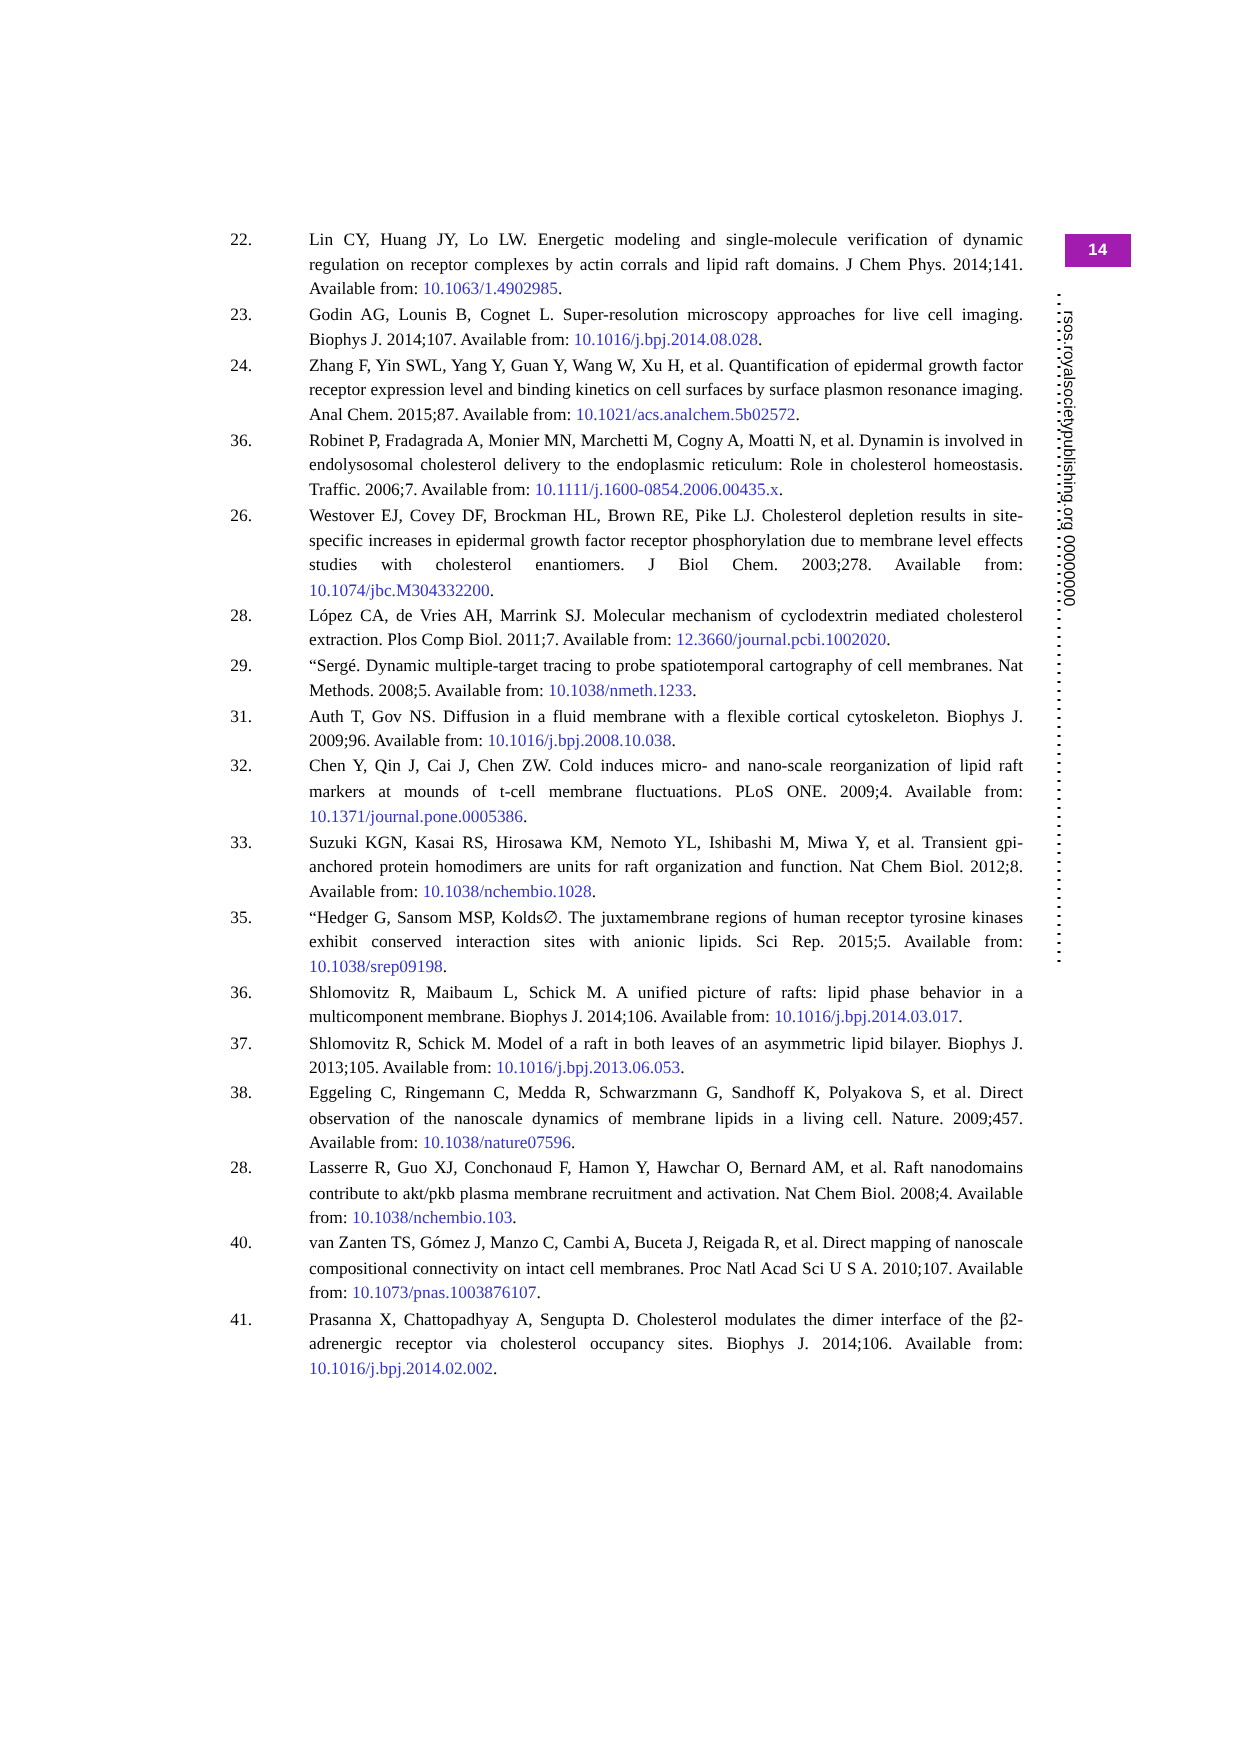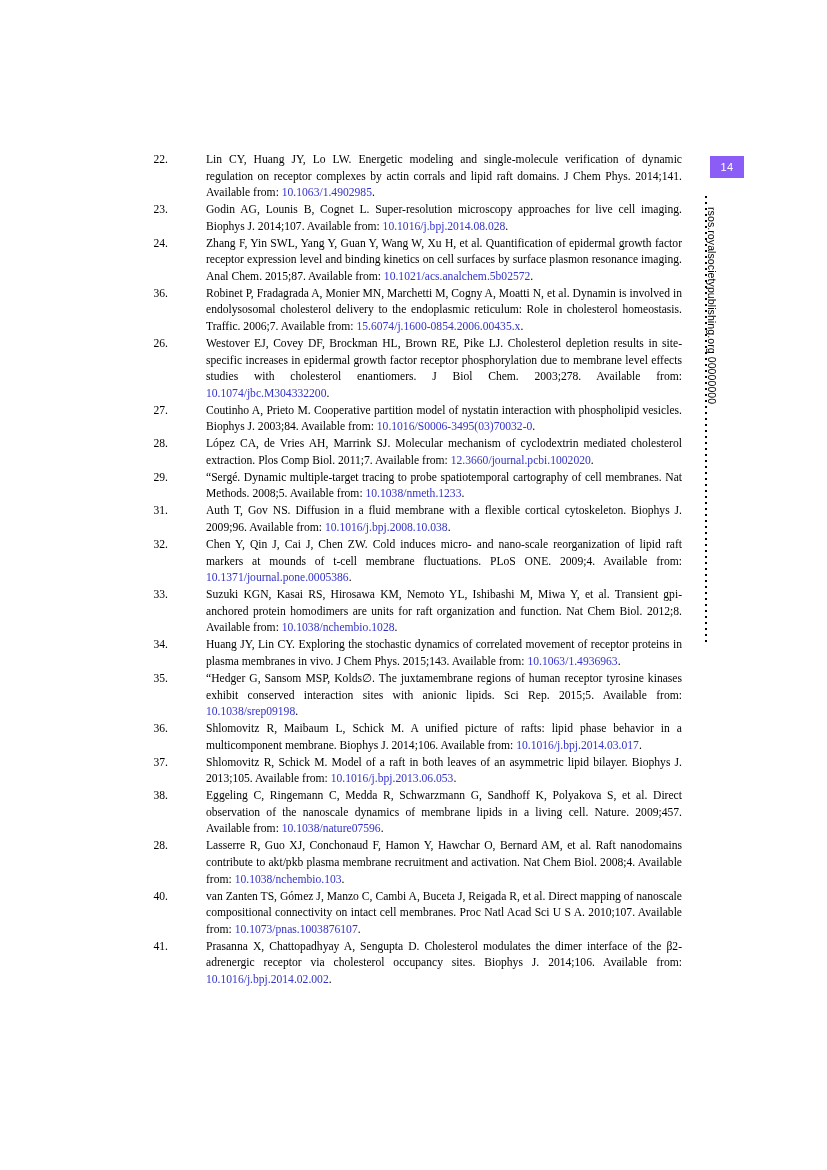--- a/index.html
+++ b/index.html
@@ -21,27 +21,27 @@
     position: absolute;
     left: 700px;
     top: 150px;
     width: 60px;
     height: 900px;
   }
   #page-number-badge {
     position: absolute;
     left: 10px;
     top: 6px;
-    width: 34px;
+    width: 44px;
     height: 22px;
-    background: #8b5cf6;
+    background: #a21caf;
     color: #ffffff;
     font-family: "Liberation Sans", "DejaVu Sans", sans-serif;
     font-size: 11px;
-    font-weight: normal;
+    font-weight: bold;
     display: flex;
     align-items: center;
     justify-content: center;
     letter-spacing: 0.3px;
   }
   #dotted-rule {
     position: absolute;
     left: 5px;
     top: 46px;
     width: 2px;
@@ -118,53 +118,45 @@
     <div class="reference-item">
       <span class="ref-number">23.</span>
       <span class="ref-text"><span>Godin AG, Lounis B, Cognet L. Super-resolution microscopy approaches for live cell imaging. Biophys J. 2014;107. Available from: </span><a class="doi-link">10.1016/j.bpj.2014.08.028</a><span>.</span></span>
     </div>
     <div class="reference-item">
       <span class="ref-number">24.</span>
       <span class="ref-text"><span>Zhang F, Yin SWL, Yang Y, Guan Y, Wang W, Xu H, et al. Quantification of epidermal growth factor receptor expression level and binding kinetics on cell surfaces by surface plasmon resonance imaging. Anal Chem. 2015;87. Available from: </span><a class="doi-link">10.1021/acs.analchem.5b02572</a><span>.</span></span>
     </div>
     <div class="reference-item">
       <span class="ref-number">36.</span>
-      <span class="ref-text"><span>Robinet P, Fradagrada A, Monier MN, Marchetti M, Cogny A, Moatti N, et al. Dynamin is involved in endolysosomal cholesterol delivery to the endoplasmic reticulum: Role in cholesterol homeostasis. Traffic. 2006;7. Available from: </span><a class="doi-link">15.6074/j.1600-0854.2006.00435.x</a><span>.</span></span>
+      <span class="ref-text"><span>Robinet P, Fradagrada A, Monier MN, Marchetti M, Cogny A, Moatti N, et al. Dynamin is involved in endolysosomal cholesterol delivery to the endoplasmic reticulum: Role in cholesterol homeostasis. Traffic. 2006;7. Available from: </span><a class="doi-link">10.1111/j.1600-0854.2006.00435.x</a><span>.</span></span>
     </div>
     <div class="reference-item">
       <span class="ref-number">26.</span>
       <span class="ref-text"><span>Westover EJ, Covey DF, Brockman HL, Brown RE, Pike LJ. Cholesterol depletion results in site-specific increases in epidermal growth factor receptor phosphorylation due to membrane level effects studies with cholesterol enantiomers. J Biol Chem. 2003;278. Available from: </span><a class="doi-link">10.1074/jbc.M304332200</a><span>.</span></span>
-    </div>
-    <div class="reference-item">
-      <span class="ref-number">27.</span>
-      <span class="ref-text"><span>Coutinho A, Prieto M. Cooperative partition model of nystatin interaction with phospholipid vesicles. Biophys J. 2003;84. Available from: </span><a class="doi-link">10.1016/S0006-3495(03)70032-0</a><span>.</span></span>
     </div>
     <div class="reference-item">
       <span class="ref-number">28.</span>
       <span class="ref-text"><span>López CA, de Vries AH, Marrink SJ. Molecular mechanism of cyclodextrin mediated cholesterol extraction. Plos Comp Biol. 2011;7. Available from: </span><a class="doi-link">12.3660/journal.pcbi.1002020</a><span>.</span></span>
     </div>
     <div class="reference-item">
       <span class="ref-number">29.</span>
       <span class="ref-text"><span>“Sergé. Dynamic multiple-target tracing to probe spatiotemporal cartography of cell membranes. Nat Methods. 2008;5. Available from: </span><a class="doi-link">10.1038/nmeth.1233</a><span>.</span></span>
     </div>
     <div class="reference-item">
       <span class="ref-number">31.</span>
       <span class="ref-text"><span>Auth T, Gov NS. Diffusion in a fluid membrane with a flexible cortical cytoskeleton. Biophys J. 2009;96. Available from: </span><a class="doi-link">10.1016/j.bpj.2008.10.038</a><span>.</span></span>
     </div>
     <div class="reference-item">
       <span class="ref-number">32.</span>
       <span class="ref-text"><span>Chen Y, Qin J, Cai J, Chen ZW. Cold induces micro- and nano-scale reorganization of lipid raft markers at mounds of t-cell membrane fluctuations. PLoS ONE. 2009;4. Available from: </span><a class="doi-link">10.1371/journal.pone.0005386</a><span>.</span></span>
     </div>
     <div class="reference-item">
       <span class="ref-number">33.</span>
       <span class="ref-text"><span>Suzuki KGN, Kasai RS, Hirosawa KM, Nemoto YL, Ishibashi M, Miwa Y, et al. Transient gpi-anchored protein homodimers are units for raft organization and function. Nat Chem Biol. 2012;8. Available from: </span><a class="doi-link">10.1038/nchembio.1028</a><span>.</span></span>
-    </div>
-    <div class="reference-item">
-      <span class="ref-number">34.</span>
-      <span class="ref-text"><span>Huang JY, Lin CY. Exploring the stochastic dynamics of correlated movement of receptor proteins in plasma membranes in vivo. J Chem Phys. 2015;143. Available from: </span><a class="doi-link">10.1063/1.4936963</a><span>.</span></span>
     </div>
     <div class="reference-item">
       <span class="ref-number">35.</span>
       <span class="ref-text"><span>“Hedger G, Sansom MSP, Kolds∅. The juxtamembrane regions of human receptor tyrosine kinases exhibit conserved interaction sites with anionic lipids. Sci Rep. 2015;5. Available from: </span><a class="doi-link">10.1038/srep09198</a><span>.</span></span>
     </div>
     <div class="reference-item">
       <span class="ref-number">36.</span>
       <span class="ref-text"><span>Shlomovitz R, Maibaum L, Schick M. A unified picture of rafts: lipid phase behavior in a multicomponent membrane. Biophys J. 2014;106. Available from: </span><a class="doi-link">10.1016/j.bpj.2014.03.017</a><span>.</span></span>
     </div>
     <div class="reference-item">

